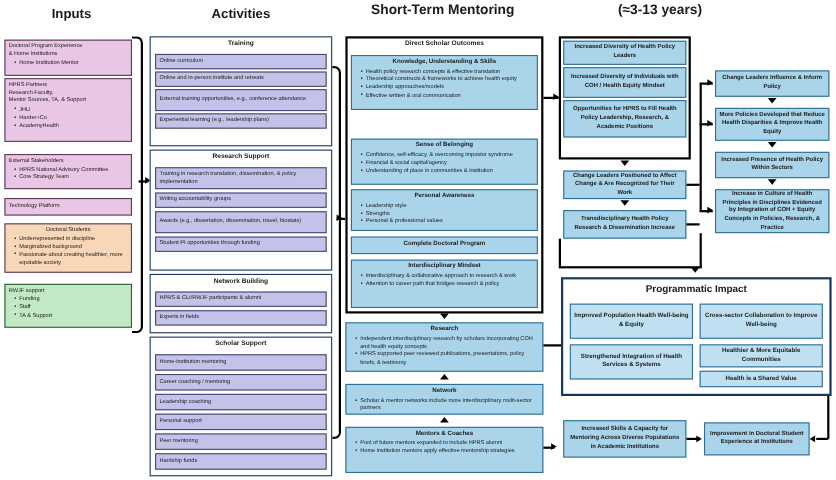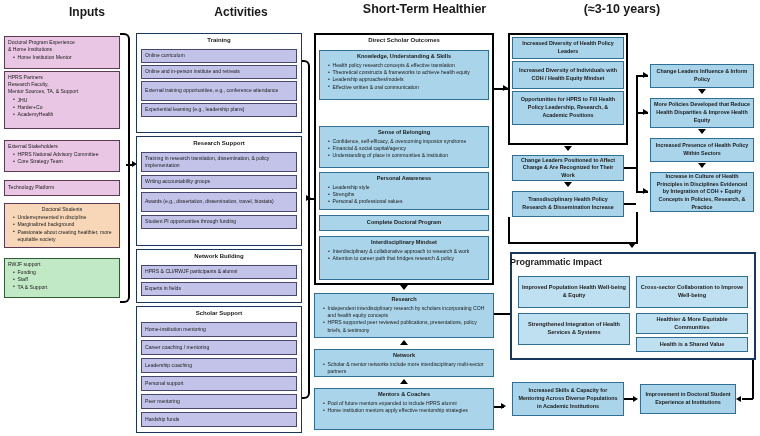--- a/index.html
+++ b/index.html
@@ -2,21 +2,21 @@
 <html><head>
 <meta charset="utf-8">
 <style>
   html,body{margin:0;padding:0;background:#ffffff;}
   body{
     width:760px;height:436px;position:relative;overflow:hidden;
     font-family:"Liberation Sans","DejaVu Sans",sans-serif;
     color:#1a1a1a;
   }
   .col-head{
-    position:absolute;text-align:center;font-weight:bold;line-height:1.15;margin-left:22px;
+    position:absolute;text-align:center;font-weight:bold;line-height:1.15;
   }
   .h-inputs{left:0;top:6px;width:130px;font-size:12px;}
   .h-activities{left:130px;top:6px;width:178px;font-size:12px;}
   .h-short{left:305px;top:2px;width:195px;font-size:12.5px;}
   .h-long{left:500px;top:2px;width:200px;font-size:12.5px;}
 
   
   .box{position:absolute;box-sizing:border-box;}
   .grp{border:1.6px solid #17375e;background:#ffffff;}
   .grp-blk{border:2px solid #000000;background:#ffffff;}
@@ -27,21 +27,21 @@
   .lav{background:#c3c3ea;border:1px solid #46466e;}
   .blue{background:#a9d4ea;border:1px solid #2f6f93;}
   .blue2{background:#bfe0f1;border:1px solid #2f6f93;}
 
   .bx{
     position:absolute;box-sizing:border-box;padding:2px 3px;
     font-size:5.1px;line-height:1.42;overflow:hidden;
   }
   .ttl{font-weight:bold;text-align:center;display:block;}
   .ttl-sm{font-size:5.6px;font-weight:bold;text-align:center;display:block;}
-  .ttl-lg{font-size:9px;font-weight:bold;text-align:left;display:block;}
+  .ttl-lg{font-size:9px;font-weight:bold;text-align:center;display:block;}
   .ctr{text-align:center;}
   ul.bul{margin:1px 0 0 0;padding-left:5px;list-style:none;}
   ul.bul li{position:relative;padding-left:4.5px;margin-bottom:0px;}
   ul.bul li:before{content:"\2022";position:absolute;left:0;top:-0.2px;}
   .grp-lbl{
     position:absolute;width:100%;text-align:center;
     font-weight:bold;font-size:6px;left:0;
   }
   
   .ln{position:absolute;background:#000;}
@@ -56,24 +56,24 @@
   .arr-u{position:absolute;width:0;height:0;border-left:4px solid transparent;
          border-right:4px solid transparent;border-bottom:5.5px solid #000;}
   .brace{position:absolute;border:2px solid #000;border-left:none;}
 </style>
 </head>
 <body>
 
 <div class="col-head h-inputs">Inputs</div>
 <div class="col-head h-activities">Activities</div>
 <div class="col-head h-short">
-  <div>Short-Term Healthier</div>
+  <div>Short-Term Mentoring</div>
 </div>
 <div class="col-head h-long">
-  <div>(≈3-10 years)</div>
+  <div>(≈3-13 years)</div>
 </div>
 
 <div class="bx pink" style="left:4px;top:36px;width:116px;height:33px;">
   <div>Doctoral Program Experience</div>
   <div>&amp; Home Institutions</div>
   <ul class="bul">
       <li>Home Institution Mentor</li>
     </ul>
 </div>
 

